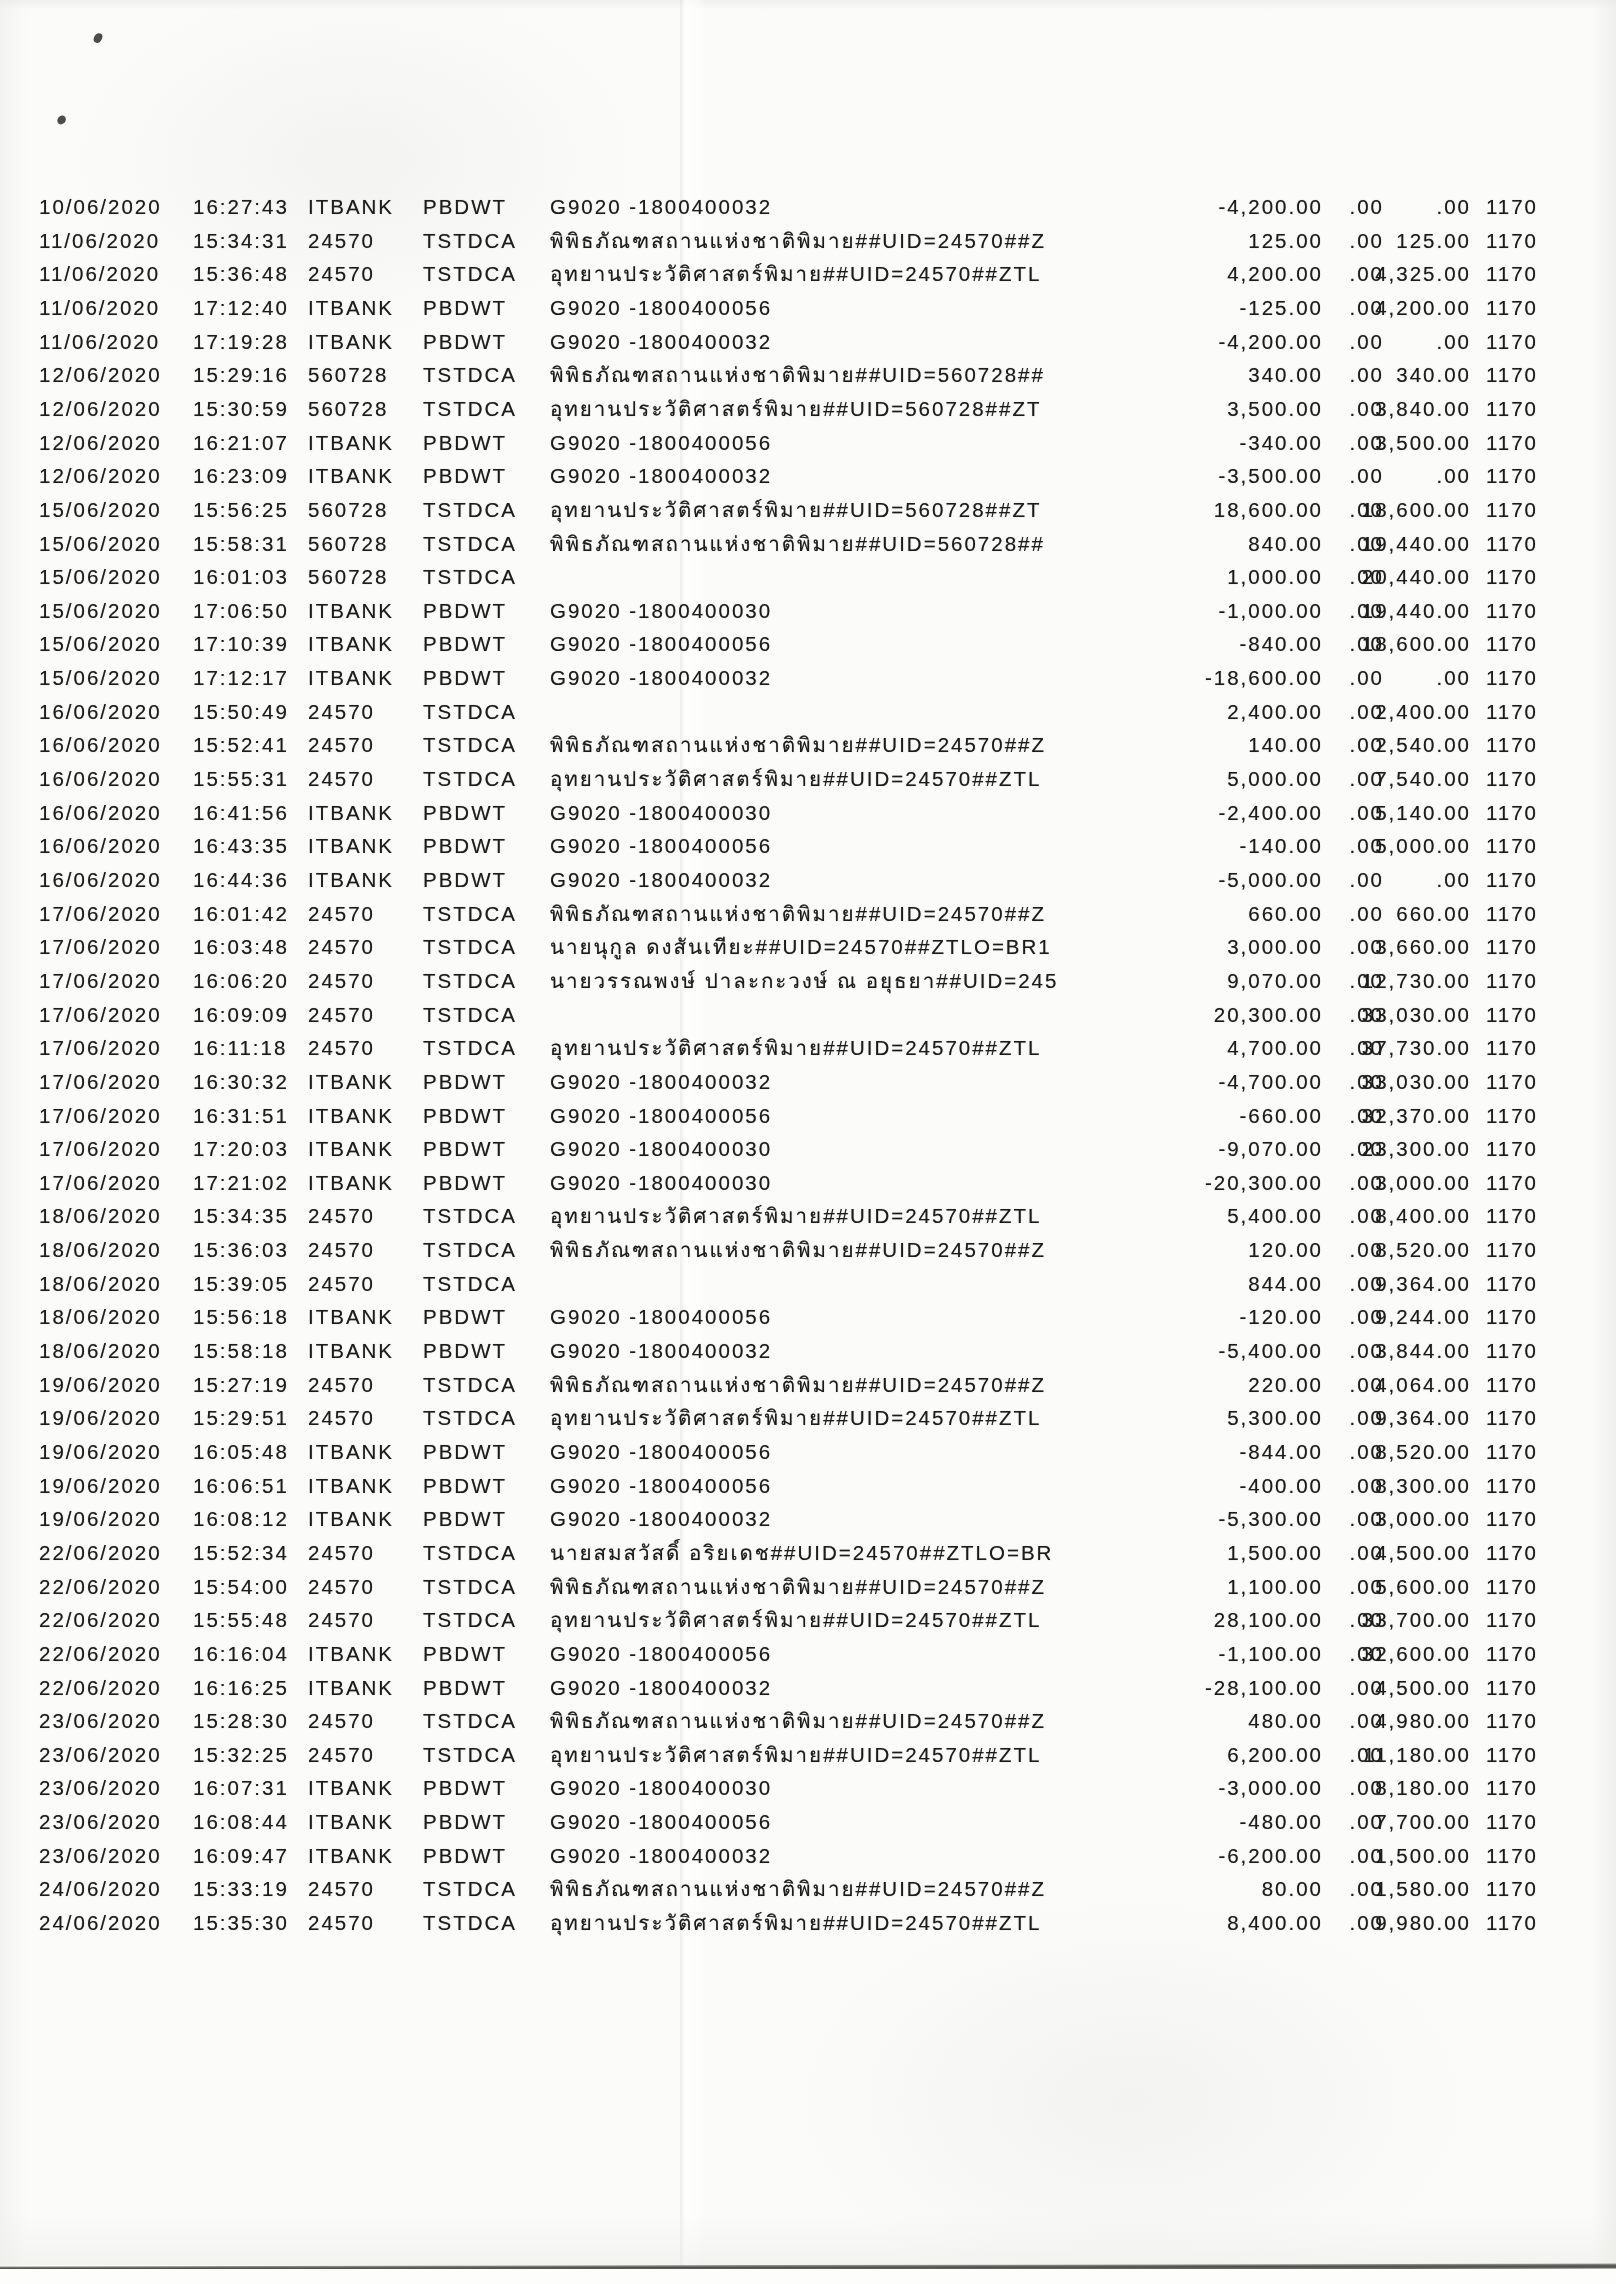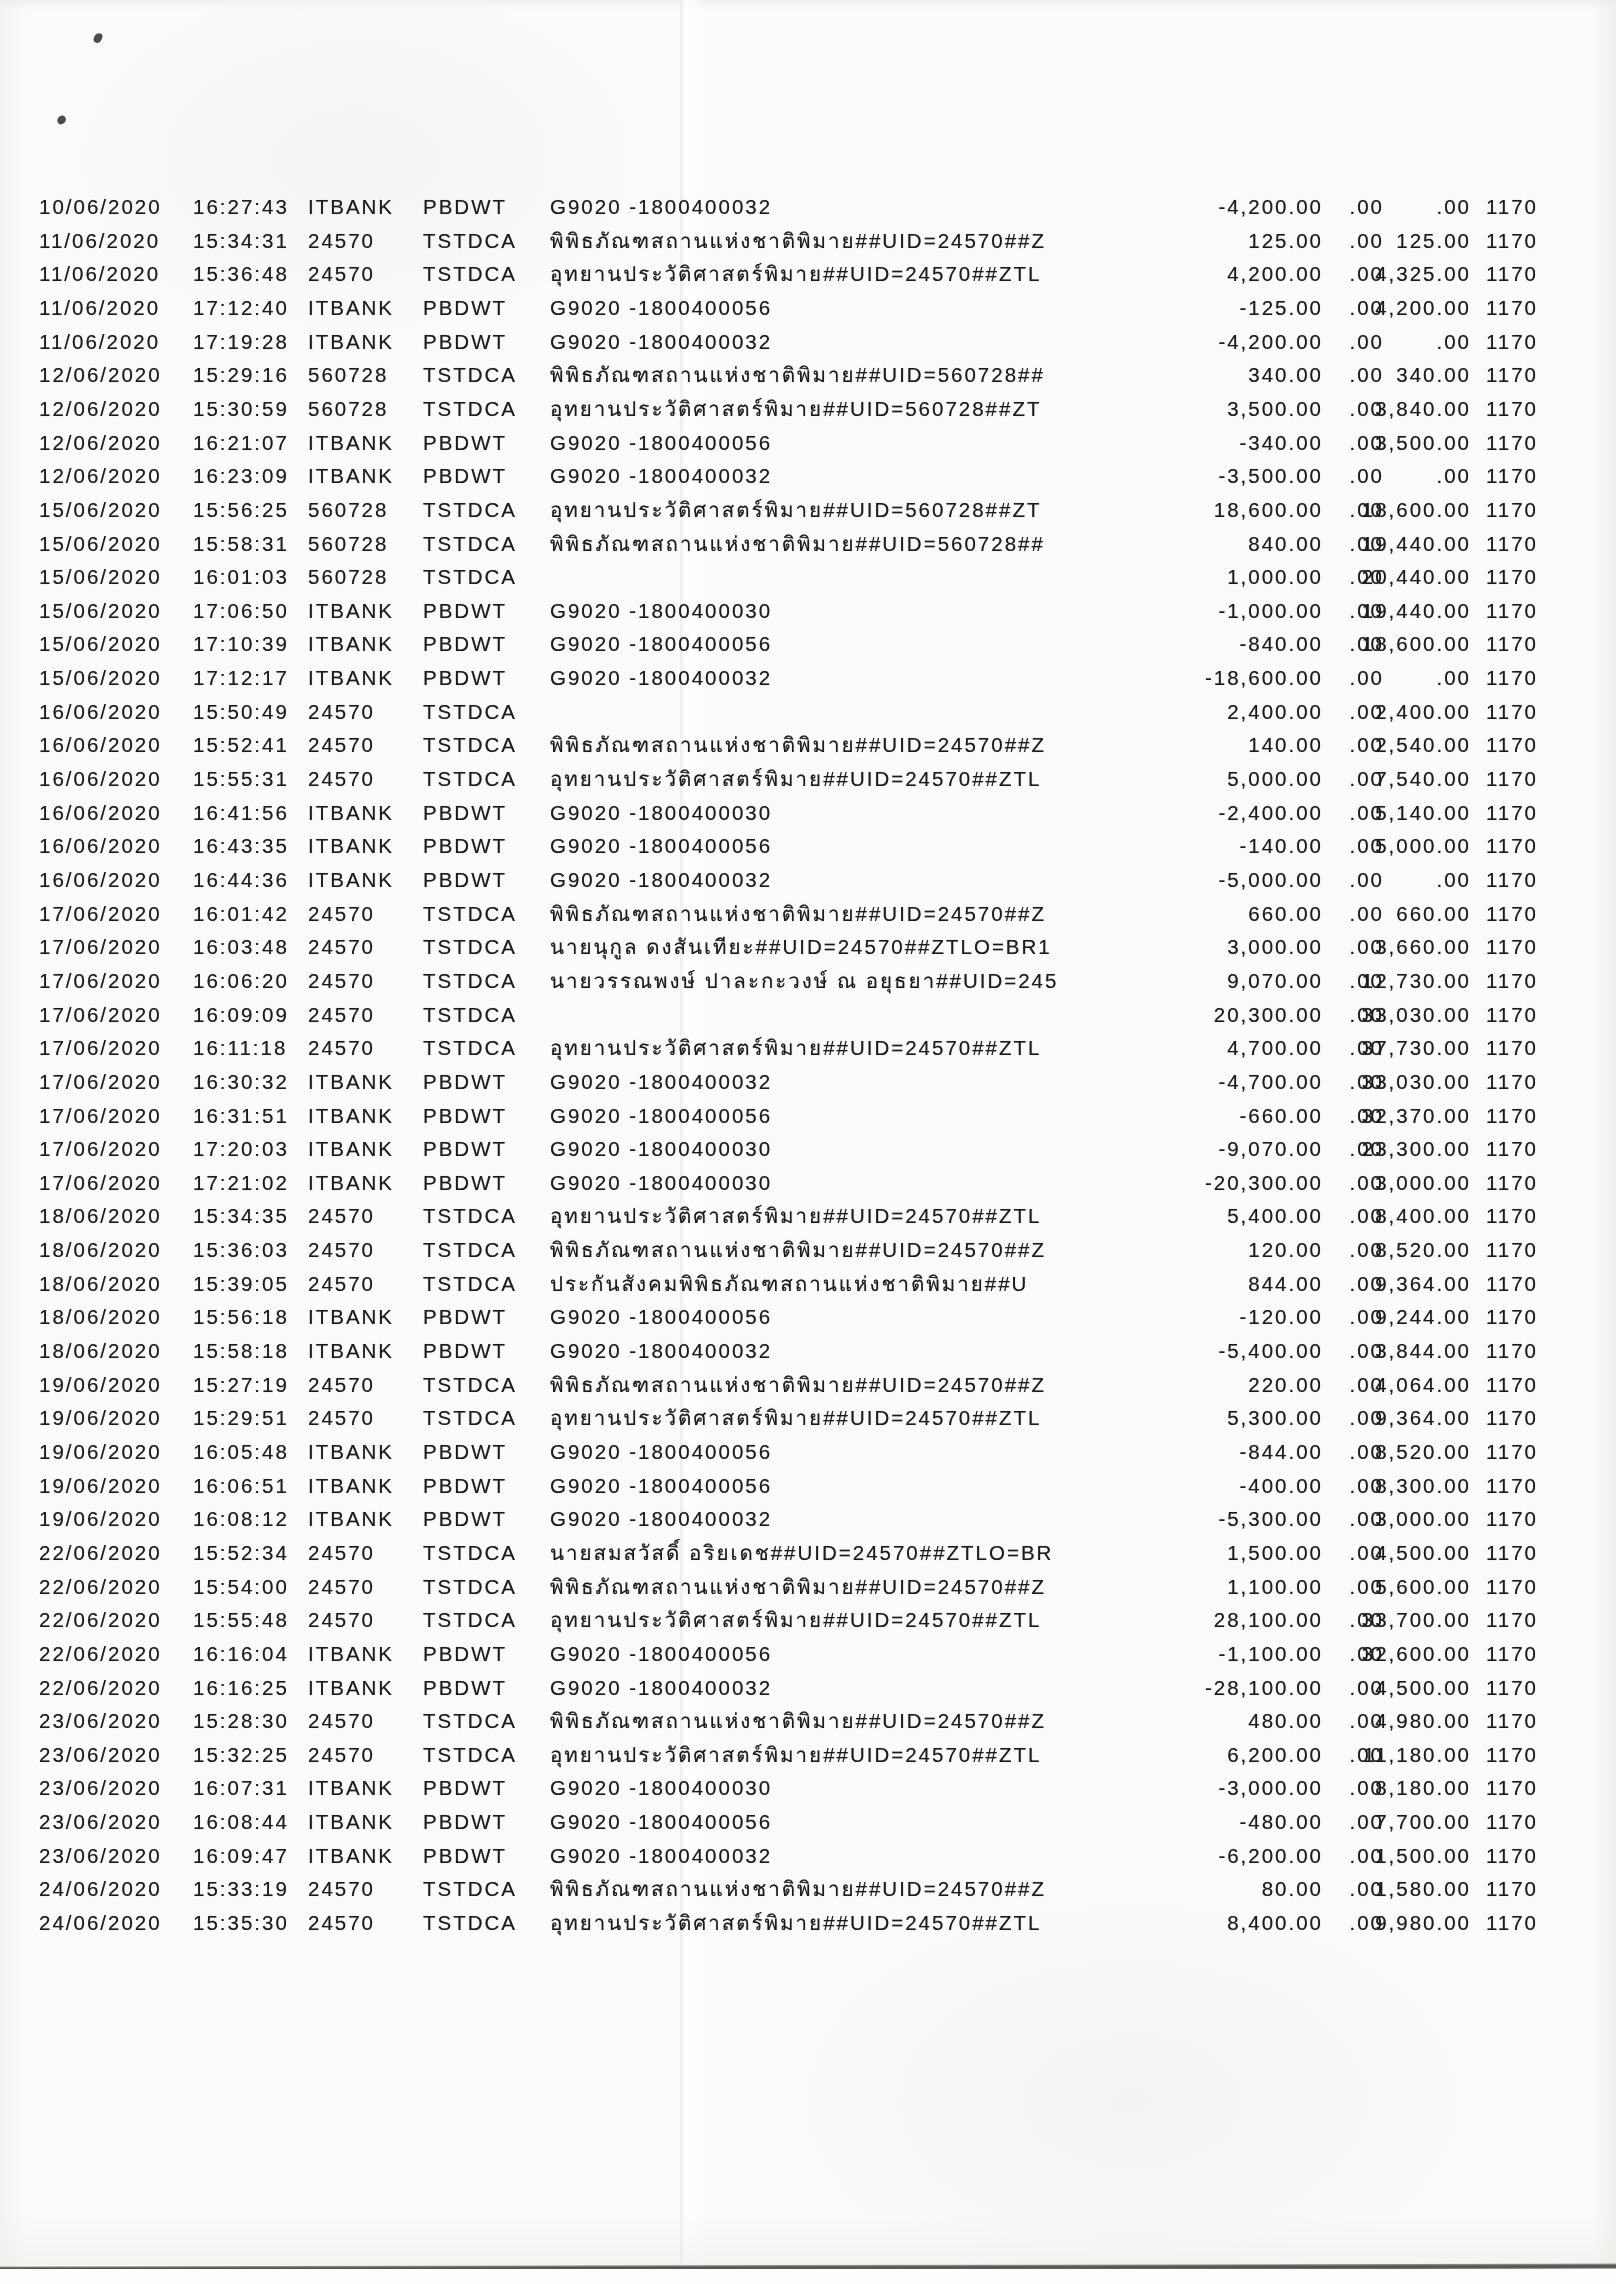--- a/index.html
+++ b/index.html
@@ -417,21 +417,20 @@
       <span class="c-amt">120.00</span>
       <span class="c-fee">.00</span>
       <span class="c-bal">8,520.00</span>
       <span class="c-br">1170</span>
     </div>
     <div class="row" style="top: 1270px;">
       <span class="c-date">18/06/2020</span>
       <span class="c-time">15:39:05</span>
       <span class="c-code">24570</span>
       <span class="c-type">TSTDCA</span>
-      <span class="c-desc">ประกันสังคมพิพิธภัณฑสถานแห่งชาติพิมาย##U</span>
       <span class="c-amt">844.00</span>
       <span class="c-fee">.00</span>
       <span class="c-bal">9,364.00</span>
       <span class="c-br">1170</span>
     </div>
     <div class="row" style="top: 1303px;">
       <span class="c-date">18/06/2020</span>
       <span class="c-time">15:56:18</span>
       <span class="c-code">ITBANK</span>
       <span class="c-type">PBDWT</span>

